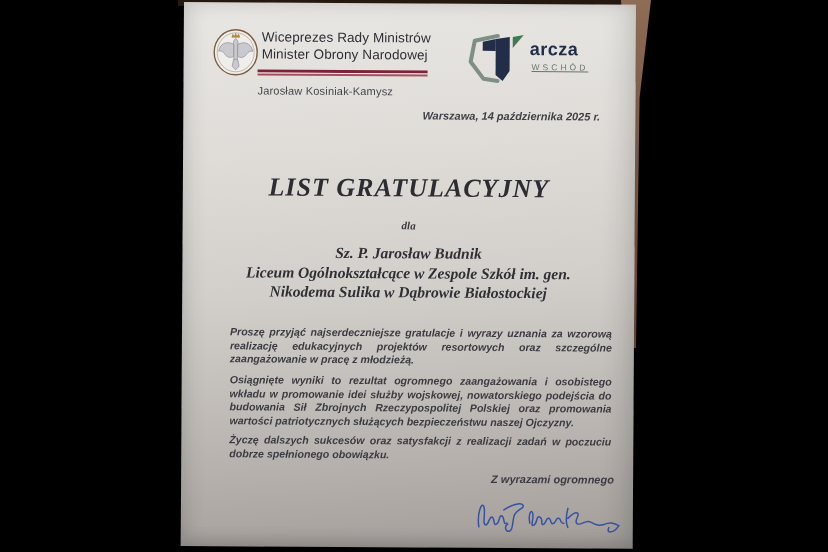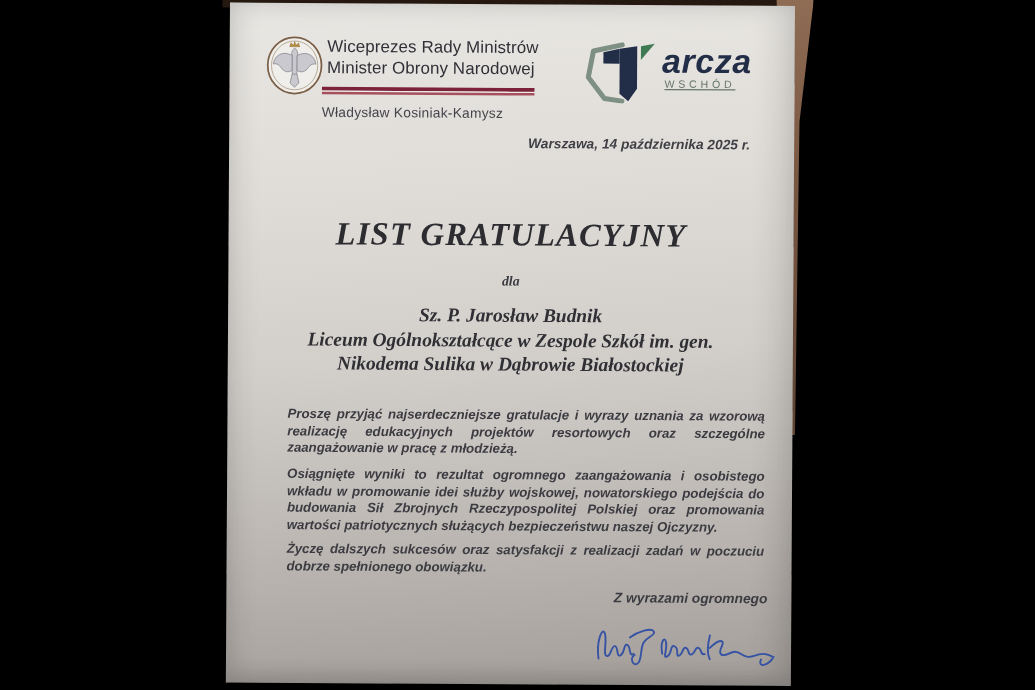--- a/index.html
+++ b/index.html
@@ -25,21 +25,21 @@
   .abs{position:absolute;}
   
   .ministry{left:78px;top:26px;font-size:13.5px;line-height:17px;color:#2f2f36;letter-spacing:.1px;}
   .rule{left:74px;top:67px;width:170px;}
   .rule .r1{height:2.5px;background:#7c2239;}
   .rule .r2{height:1.5px;background:#efedea;}
   .rule .r3{height:2px;background:#a6505e;}
   .official{left:74px;top:82px;font-size:11px;color:#45454b;letter-spacing:.2px;}
   .logo{left:282px;top:27px;display:flex;align-items:flex-start;}
   .logo-text{margin-left:2px;margin-top:7px;}
-  .logo-word{font-size:27px;font-weight:bold;color:#222d47;line-height:22px;letter-spacing:.5px;font-style:italic;}
+  .logo-word{font-size:18px;font-weight:bold;color:#222d47;line-height:22px;letter-spacing:.5px;}
   .logo-sub{font-size:8.5px;letter-spacing:3px;color:#66766c;margin-top:2px;margin-left:2px;text-decoration:underline;}
   
   .dateline{left:238px;top:106px;width:180px;text-align:center;
     font-style:italic;font-weight:bold;font-size:11px;color:#3f3f45;}
   
   .title{left:0;top:170px;width:452px;text-align:center;
     font-family:"Liberation Serif",serif;font-style:italic;font-weight:bold;
     font-size:26px;letter-spacing:1px;color:#2c2c31;}
   .dla{left:0;top:216px;width:452px;text-align:center;
     font-family:"Liberation Serif",serif;font-style:italic;font-weight:bold;font-size:11px;color:#3a3a40;}
@@ -76,21 +76,21 @@
       <div>Wiceprezes Rady Ministrów</div>
       <div>Minister Obrony Narodowej</div>
     </div>
 
     <div class="abs rule">
       <div class="r1"></div>
       <div class="r2"></div>
       <div class="r3"></div>
     </div>
 
-    <div class="abs official">Władysław Kosiniak-Kamysz</div>
+    <div class="abs official">Jarosław Kosiniak-Kamysz</div>
 
     <div class="abs logo">
       <svg width="62" height="52" viewBox="0 0 62 52">
         <path d="M32 5 L9 10 L5 31 L18 48 L32 50" fill="none" stroke="#7e8f84" stroke-width="4" stroke-linejoin="round" stroke-linecap="round"></path>
         <polygon points="17,11 30,8 30,20 17,20" fill="#222d47"></polygon>
         <polygon points="30,8 44,6 44,40 37,50 30,44" fill="#222d47"></polygon>
         <polygon points="47,6 58,4 47,17" fill="#3f7a52"></polygon>
       </svg>
       <div class="logo-text">
         <div class="logo-word">arcza</div>

